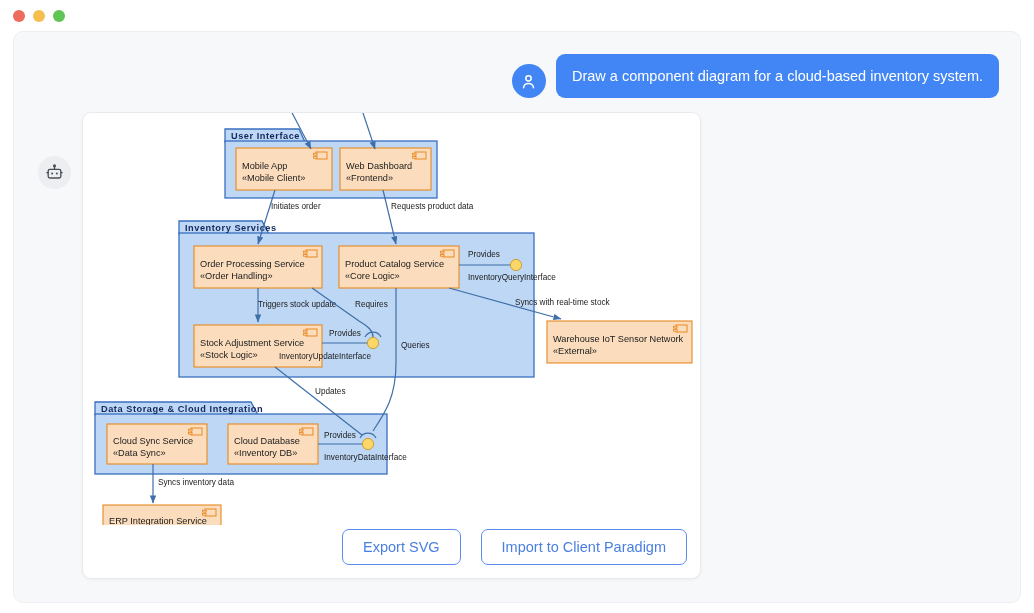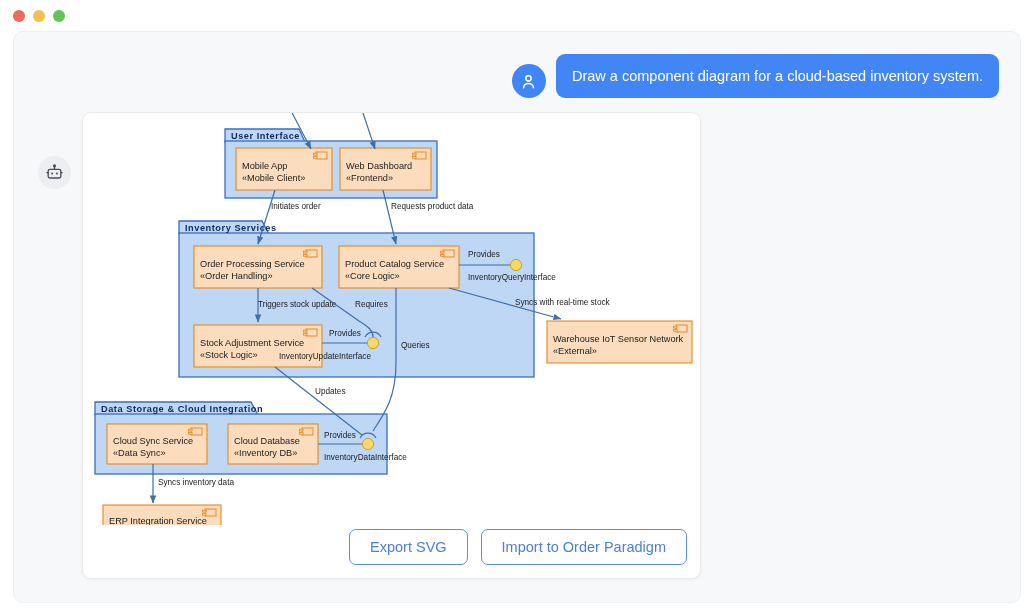--- a/index.html
+++ b/index.html
@@ -82,21 +82,21 @@
     border-radius: 9px;
     box-shadow: 0 1px 3px rgba(20,30,60,.05);
     overflow: hidden;
   }
   .diagram-wrap { position: absolute; left: 0; top: 0; width: 619px; height: 410px; }
   svg.diagram { display: block; }
 
   
   .actions {
     position: absolute; right: 13px; bottom: 13px;
-    display: flex; gap: 13px;
+    display: flex; gap: 20px;
   }
   .btn {
     border: 1px solid #5b8def;
     color: #4a7fe0;
     background: #ffffff;
     border-radius: 7px;
     font-size: 14.5px;
     font-family: "Liberation Sans", sans-serif;
     padding: 9px 20px;
     cursor: pointer;
@@ -318,18 +318,18 @@
           <path d="M277,325 A9,9 0 0 1 293,325" fill="none" stroke="#3f6fa8" stroke-width="1.2"></path>
           <text class="iface-text" x="241" y="325">Provides</text>
           <text class="iface-text" x="241" y="347">InventoryDataInterface</text>
         </g>
 
       </svg>
       </div>
 
       <div class="actions">
         <button class="btn">Export SVG</button>
-        <button class="btn">Import to Order Paradigm</button>
+        <button class="btn">Import to Client Paradigm</button>
       </div>
 
     </div>
   </div>
 </div>
 
 </body></html>

